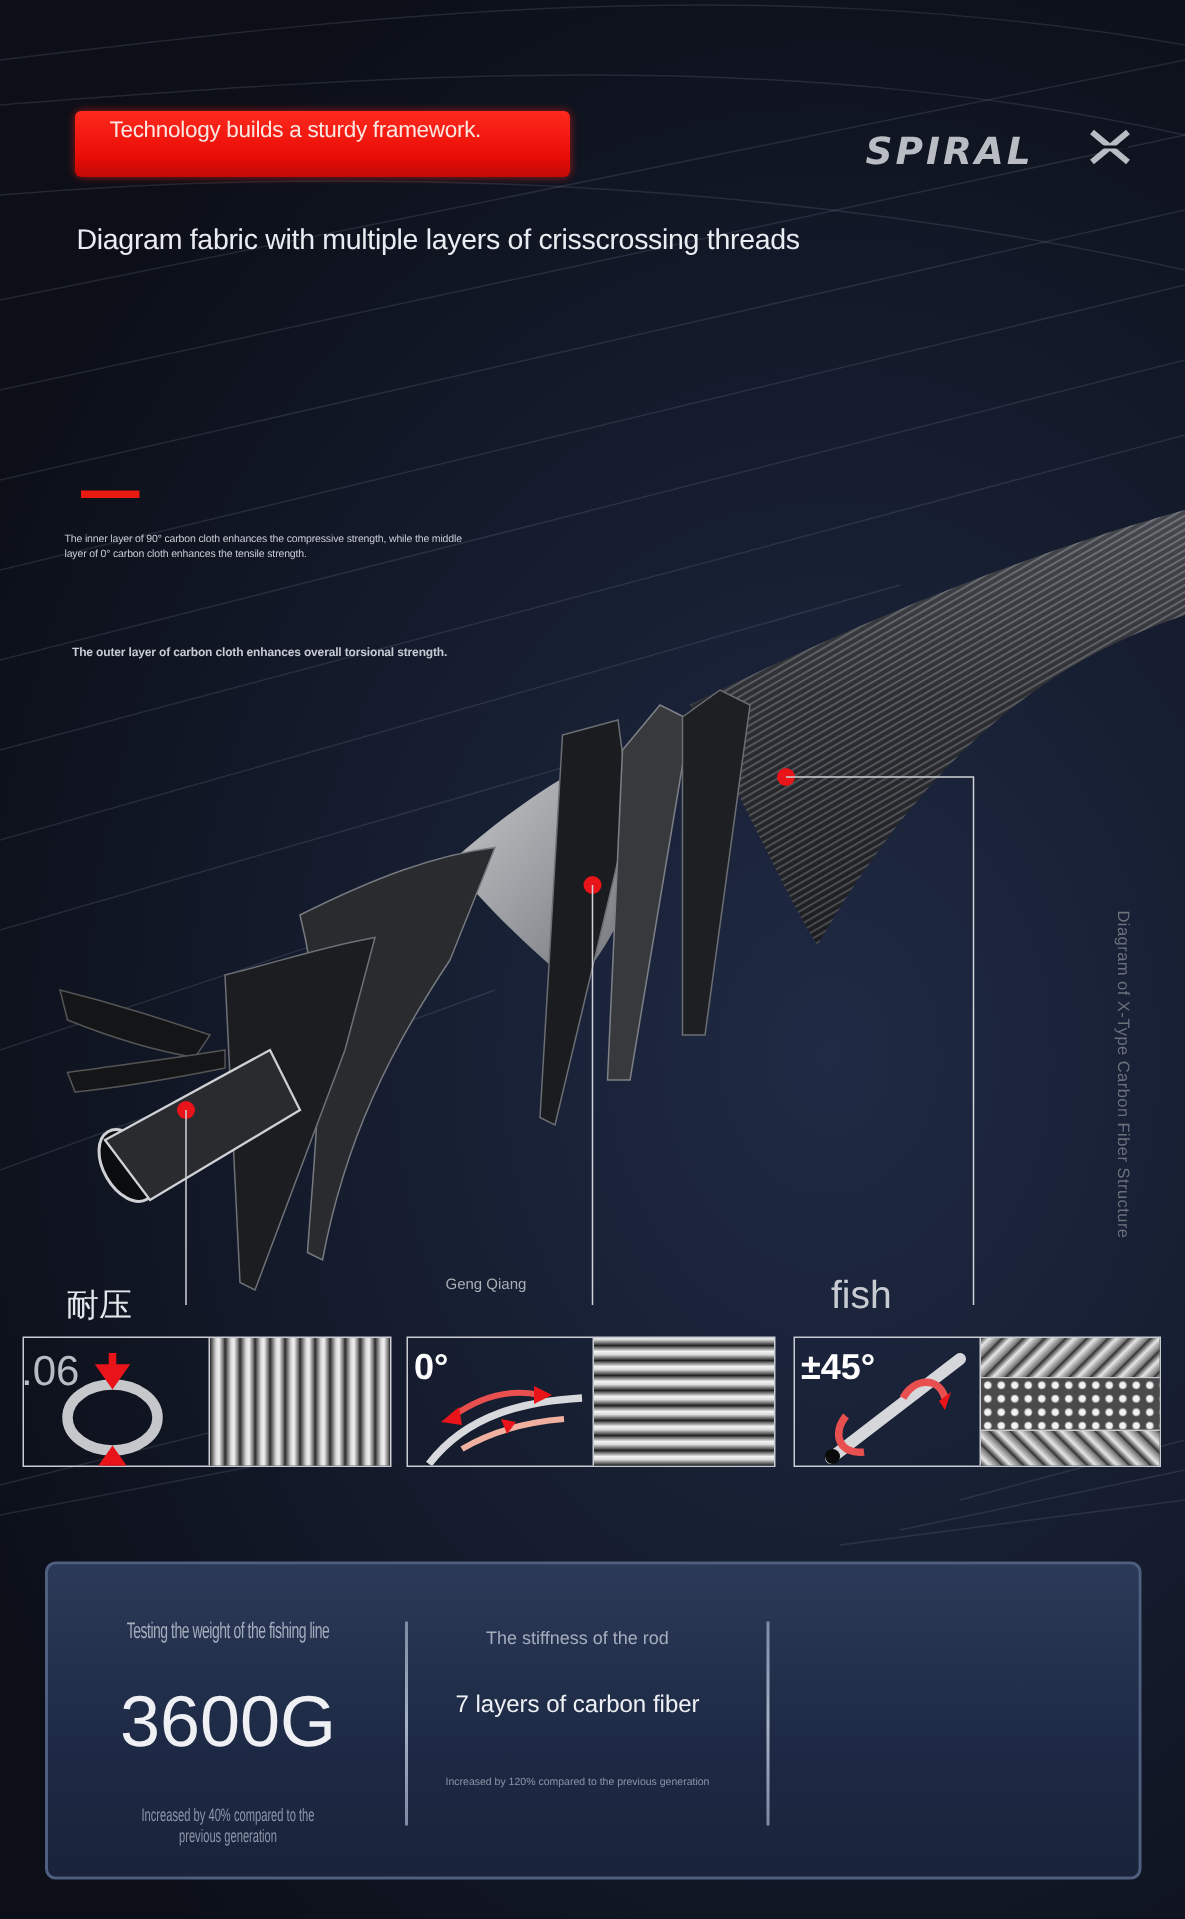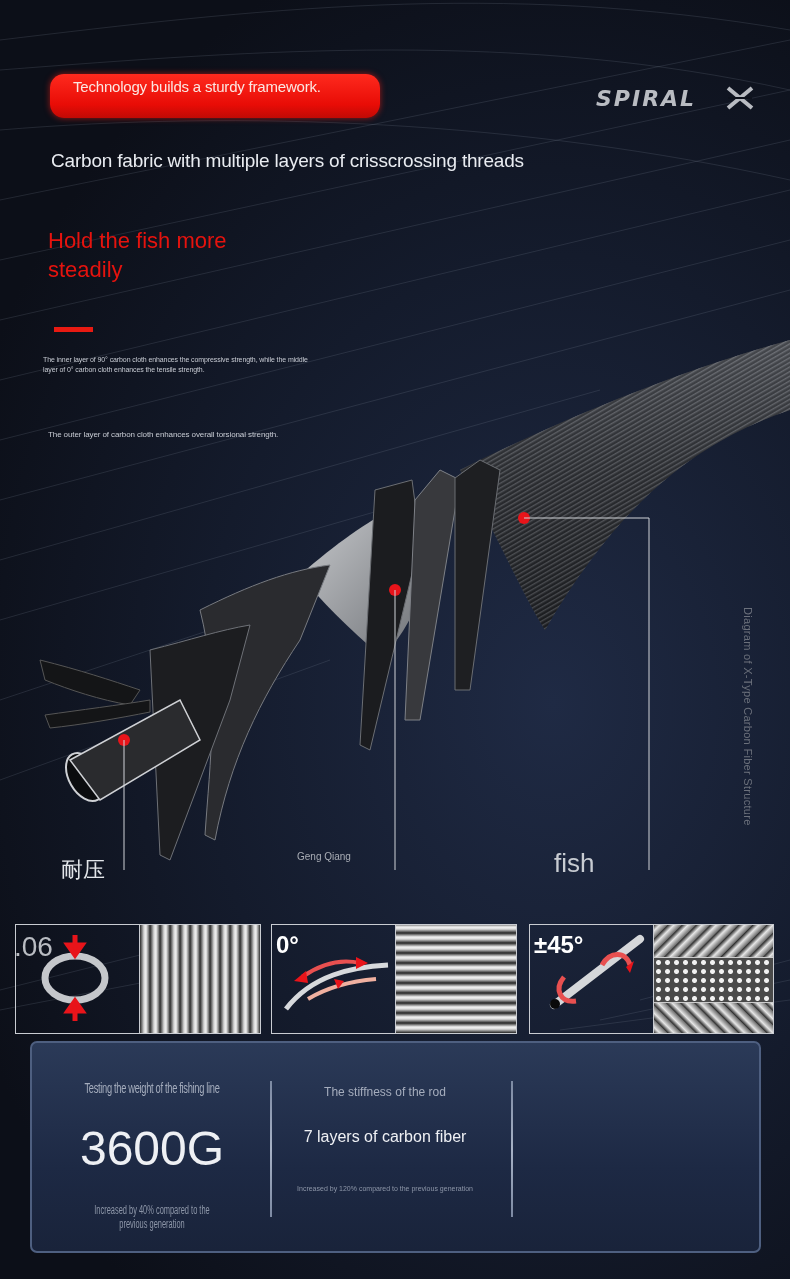--- a/index.html
+++ b/index.html
@@ -2,39 +2,39 @@
 <html><head>
 <meta charset="utf-8">
 <style>
   html, body { margin: 0; padding: 0; }
   body { width: 790px; height: 1279px; overflow: hidden; background: #0f1320; font-family: "Liberation Sans", "DejaVu Sans", sans-serif; }
   .page { position: relative; width: 790px; height: 1279px; overflow: hidden;
     background:
       radial-gradient(ellipse at 70% 55%, #1f2a44 0%, #141b2c 45%, #0c0f18 80%),
       #0e121c; }
   .streaks { position: absolute; inset: 0; pointer-events: none; }
-  .badge { position: absolute; left: 50px; top: 74px; width: 330px; height: 44px; border-radius: 14px;
+  .badge { position: absolute; left: 50px; top: 74px; width: 330px; height: 44px; border-radius: 4px;
     background: linear-gradient(180deg, #ff2a1e 0%, #e80c06 70%, #c00a05 100%);
     box-shadow: 0 0 6px rgba(255,30,20,0.6); }
   .badge span { position: absolute; left: 23px; top: 4px; color: #fbe7e2; font-size: 15px; letter-spacing: -0.2px; }
-  .logo { position: absolute; left: 596px; top: 86px; color: #b9bcc2; font-size: 22px; font-style: italic; font-weight: bold; letter-spacing: 2px; font-family: "DejaVu Sans", sans-serif; }
+  .logo { position: absolute; left: 577px; top: 86px; color: #b9bcc2; font-size: 25px; font-style: italic; font-weight: bold; letter-spacing: 2px; font-family: "DejaVu Sans", sans-serif; }
   .logo-x { position: absolute; left: 726px; top: 86px; width: 28px; height: 24px; }
   .subtitle { position: absolute; left: 51px; top: 150px; color: #e9ecf1; font-size: 19px; letter-spacing: -0.2px; }
   .red-heading { position: absolute; left: 48px; top: 226px; color: #e5130e; font-size: 22px; line-height: 29px; width: 230px; }
   .red-bar { position: absolute; left: 54px; top: 327px; width: 39px; height: 5px; background: #e81a12; }
   .small-text { position: absolute; left: 43px; color: #c7cbd3; font-size: 7px; line-height: 9.5px; width: 270px; letter-spacing: -0.1px; }
   .small-text.t1 { top: 355px; }
-  .small-text.t2 { top: 430px; left: 48px; font-size: 8px; }
+  .small-text.t2 { top: 430px; left: 48px; font-size: 8px; font-weight: bold; }
   .vertical-caption { position: absolute; left: 742px; top: 607px; writing-mode: vertical-rl; color: #6b707b; font-size: 11px; letter-spacing: 0.3px; }
   .rod { position: absolute; left: 0; top: 330px; width: 790px; height: 540px; }
   .label { position: absolute; color: #e3e6ea; }
-  .label.cn { left: 61px; top: 855px; font-size: 22px; }
+  .label.cn { left: 44px; top: 855px; font-size: 22px; }
   .label.gq { left: 297px; top: 851px; font-size: 10px; color: #a9adb5; }
   .label.tw { left: 554px; top: 848px; font-size: 26px; color: #c8ccd2; }
-  .panel { position: absolute; top: 891px; height: 110px; border: 1px solid #c9ccd2; display: flex; box-sizing: border-box; margin-top: 33px; }
+  .panel { position: absolute; top: 891px; height: 87px; border: 1px solid #c9ccd2; display: flex; box-sizing: border-box; }
   .panel .icon-cell { position: relative; width: 123px; height: 100%; border-right: 1px solid #c9ccd2; overflow: hidden; }
   .panel .pattern { flex: 1; height: 100%; }
   .p1 { left: 15px; width: 246px; }
   .p2 { left: 271px; width: 246px; }
   .p3 { left: 529px; width: 245px; }
   .vstripes { background: repeating-linear-gradient(90deg, #2a2a2a 0px, #d8d8d8 4px, #f1f1f1 6px, #6a6a6a 9px, #2a2a2a 10px); }
   .hstripes { background: repeating-linear-gradient(0deg, #222 0px, #dcdcdc 4px, #f2f2f2 6px, #5a5a5a 9px, #222 10px); }
   .mix { display: flex; flex-direction: column; }
   .mix .d1 { height: 30%; background: repeating-linear-gradient(135deg, #333 0px, #e6e6e6 4px, #777 9px, #333 10px); border-bottom: 1px solid #ccc; }
   .mix .d2 { height: 40%; background: radial-gradient(circle, #f2f2f2 0 2px, #4a4a4a 3px) 0 0/9px 9px; border-bottom: 1px solid #ccc; }
@@ -92,22 +92,21 @@
   <div class="badge">
     <span>Technology builds a sturdy framework.</span>
   </div>
 
   <div class="logo">SPIRAL</div>
   <svg class="logo-x" viewBox="0 0 28 24">
     <path d="M2 2 L26 22 M26 2 L2 22" stroke="#b9bcc2" stroke-width="4" fill="none"></path>
     <path d="M2 12 L26 12" stroke="#0e121c" stroke-width="2"></path>
   </svg>
 
-  <div class="subtitle">Carbon fabric with multiple layers of crisscrossing threads</div>
-  <div class="red-heading">Hold the fish more steadily</div>
+  <div class="subtitle">Diagram fabric with multiple layers of crisscrossing threads</div>
   <div class="red-bar"></div>
   <div class="small-text t1">The inner layer of 90° carbon cloth enhances the compressive strength, while the middle layer of 0° carbon cloth enhances the tensile strength.</div>
   <div class="small-text t2">The outer layer of carbon cloth enhances overall torsional strength.</div>
 
   <svg class="rod" viewBox="0 330 790 540">
     <defs>
       <linearGradient id="rodg" x1="0" y1="0" x2="0" y2="1">
         <stop offset="0" stop-color="#5a5d63"></stop>
           <stop offset="0.45" stop-color="#2a2c30"></stop>
           <stop offset="1" stop-color="#0d0e10"></stop>

